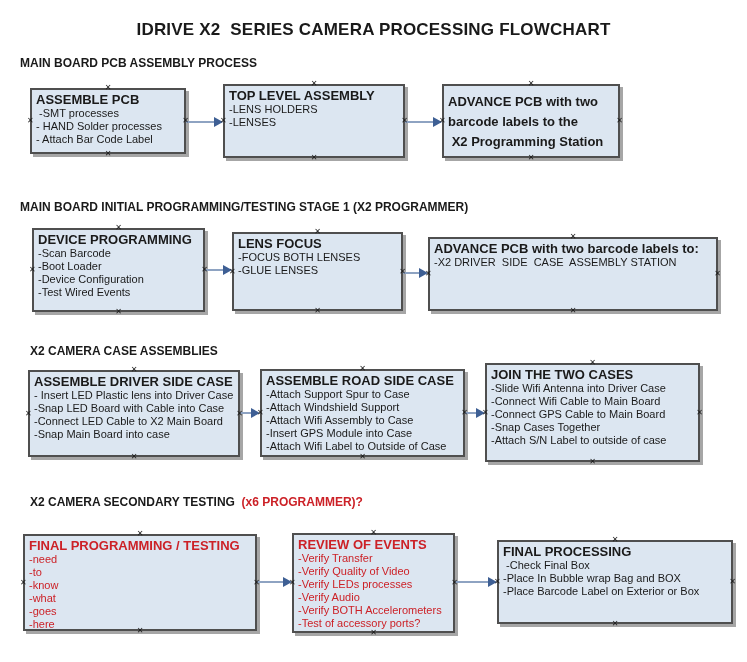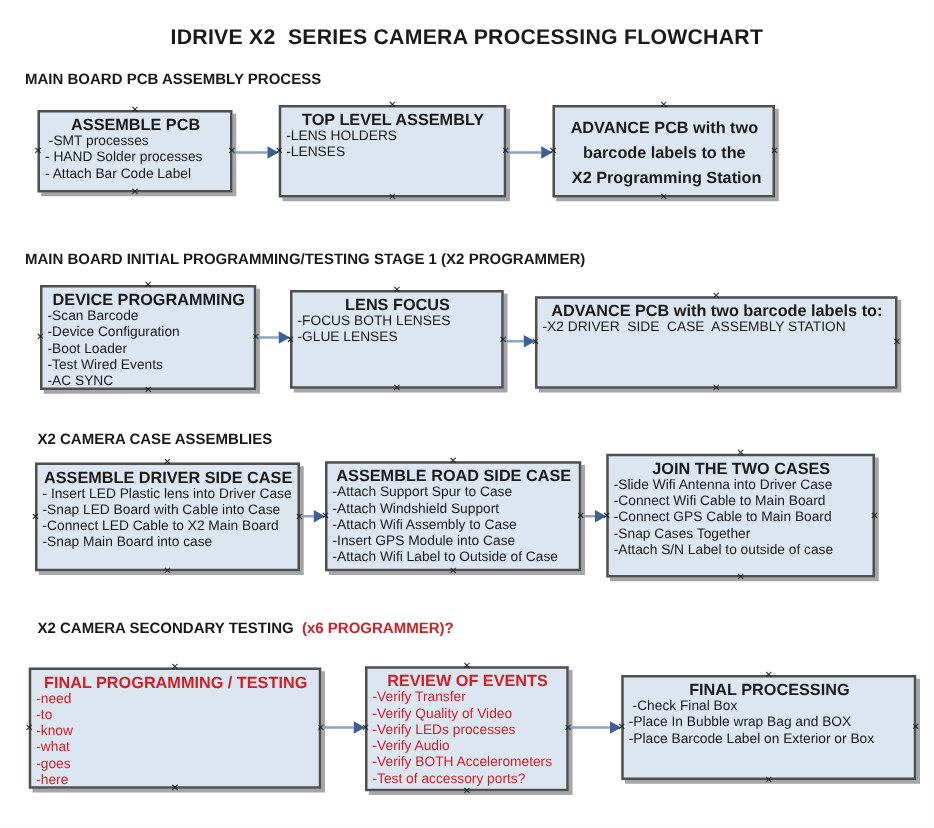--- a/index.html
+++ b/index.html
@@ -25,21 +25,21 @@
   #sh4 { left:30px; top:495px; }
 
   .fbox {
     position:absolute; box-sizing:border-box;
     background:var(--box-fill,#dce6f1);
     border:2px solid var(--box-border,#4f4f4f);
     box-shadow:3px 3px 0 var(--box-shadow,#a6a6a6);
   }
   .fbox-header {
     font-size:13px; font-weight:bold; padding:2px 3px 0 4px;
-    line-height:15px; white-space:pre-wrap;text-align:center;
+    line-height:15px; white-space:pre-wrap;
   }
   .fbox-items { padding:0 2px 0 4px; }
   .fbox-items .item {
     font-size:11px; line-height:13px; white-space:pre-wrap;
   }
   .fbox.red .fbox-header, .fbox.red .fbox-items .item { color:var(--red,#cc2127); }
 
   
   #s1b1 { left:30px;  top:88px;  width:156px; height:66px; }
   #s1b2 { left:223px; top:84px;  width:182px; height:74px; }
@@ -131,24 +131,23 @@
   <span class="handle h-t">✕</span>
       <span class="handle h-b">✕</span>
       <span class="handle h-l">✕</span>
       <span class="handle h-r">✕</span>
     </div>
 
   <div class="fbox" id="s2b1">
     <div class="fbox-header">DEVICE PROGRAMMING</div>
     <div class="fbox-items">
         <div class="item">-Scan Barcode</div>
+        <div class="item">-Boot Loader</div>
         <div class="item">-Device Configuration</div>
-        <div class="item">-Boot Loader</div>
         <div class="item">-Test Wired Events</div>
-        <div class="item">-AC SYNC</div>
       </div>
   <span class="handle h-t">✕</span>
       <span class="handle h-b">✕</span>
       <span class="handle h-l">✕</span>
       <span class="handle h-r">✕</span>
     </div>
   <div class="arrow" id="a3">
       <div class="arrow-line"></div>
       <div class="arrow-head"></div>
     </div>

